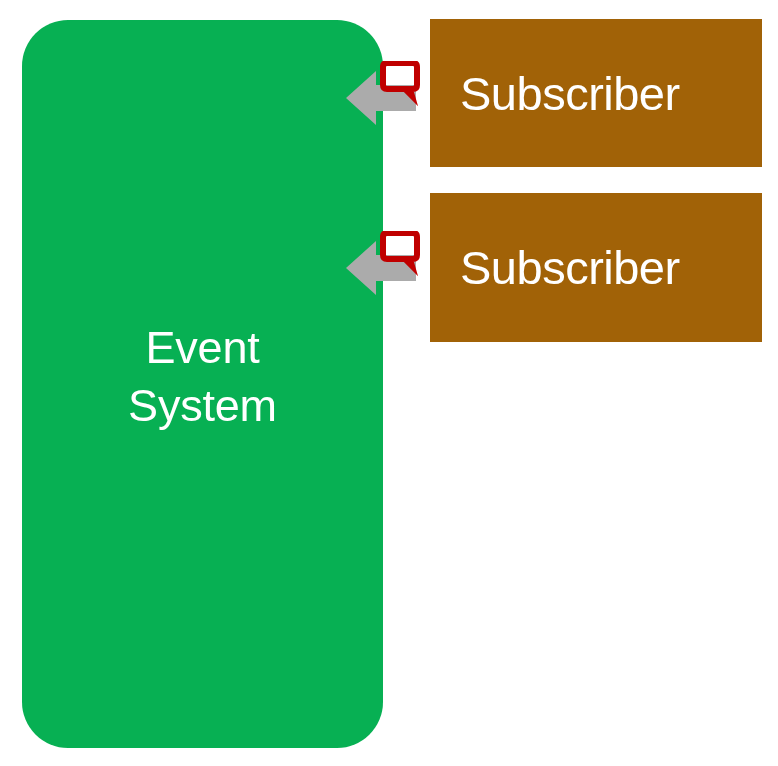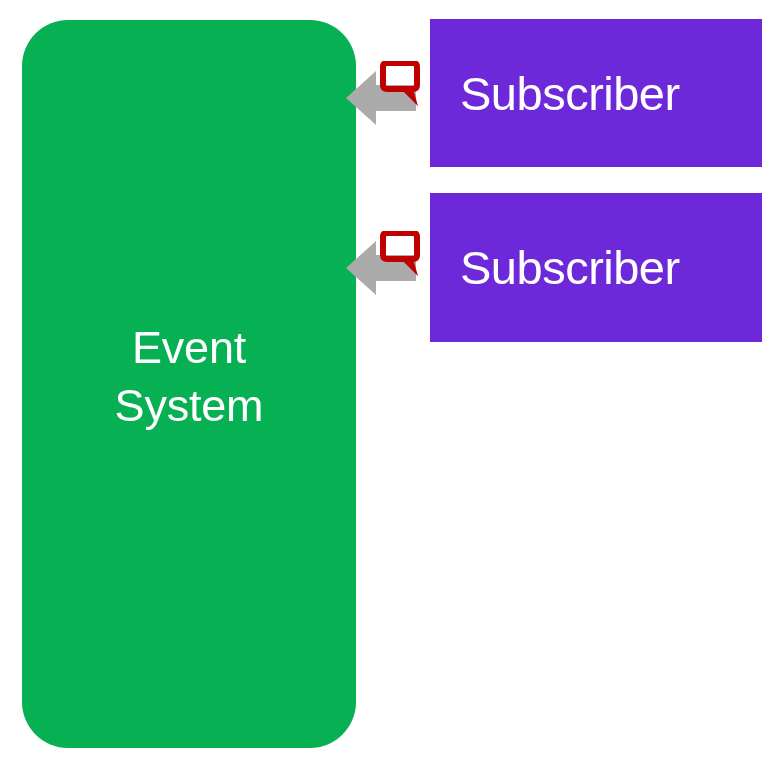--- a/index.html
+++ b/index.html
@@ -17,21 +17,21 @@
     height: 766px;
     background: #ffffff;
     overflow: hidden;
   }
 
   
   .event-system {
     position: absolute;
     left: 22px;
     top: 20px;
-    width: 334px;
+    width: 361px;
     height: 728px;
     background: #07b053;
     border-radius: 46px;
     display: flex;
     align-items: center;
     justify-content: center;
   }
   .event-system-label {
     color: #ffffff;
     font-family: "Liberation Sans", sans-serif;
@@ -42,21 +42,21 @@
     white-space: pre-line;
     letter-spacing: -0.2px;
     margin-top: -15px;
   }
 
   
   .subscriber {
     position: absolute;
     left: 430px;
     width: 332px;
-    background: #6d28d9;
+    background: #a16207;
     display: flex;
     align-items: center;
     box-sizing: border-box;
     padding-left: 30px;
   }
   .subscriber-1 { top: 19px;  height: 148px; }
   .subscriber-2 { top: 193px; height: 149px; }
   .subscriber-label {
     color: #ffffff;
     font-family: "Liberation Sans", sans-serif;

